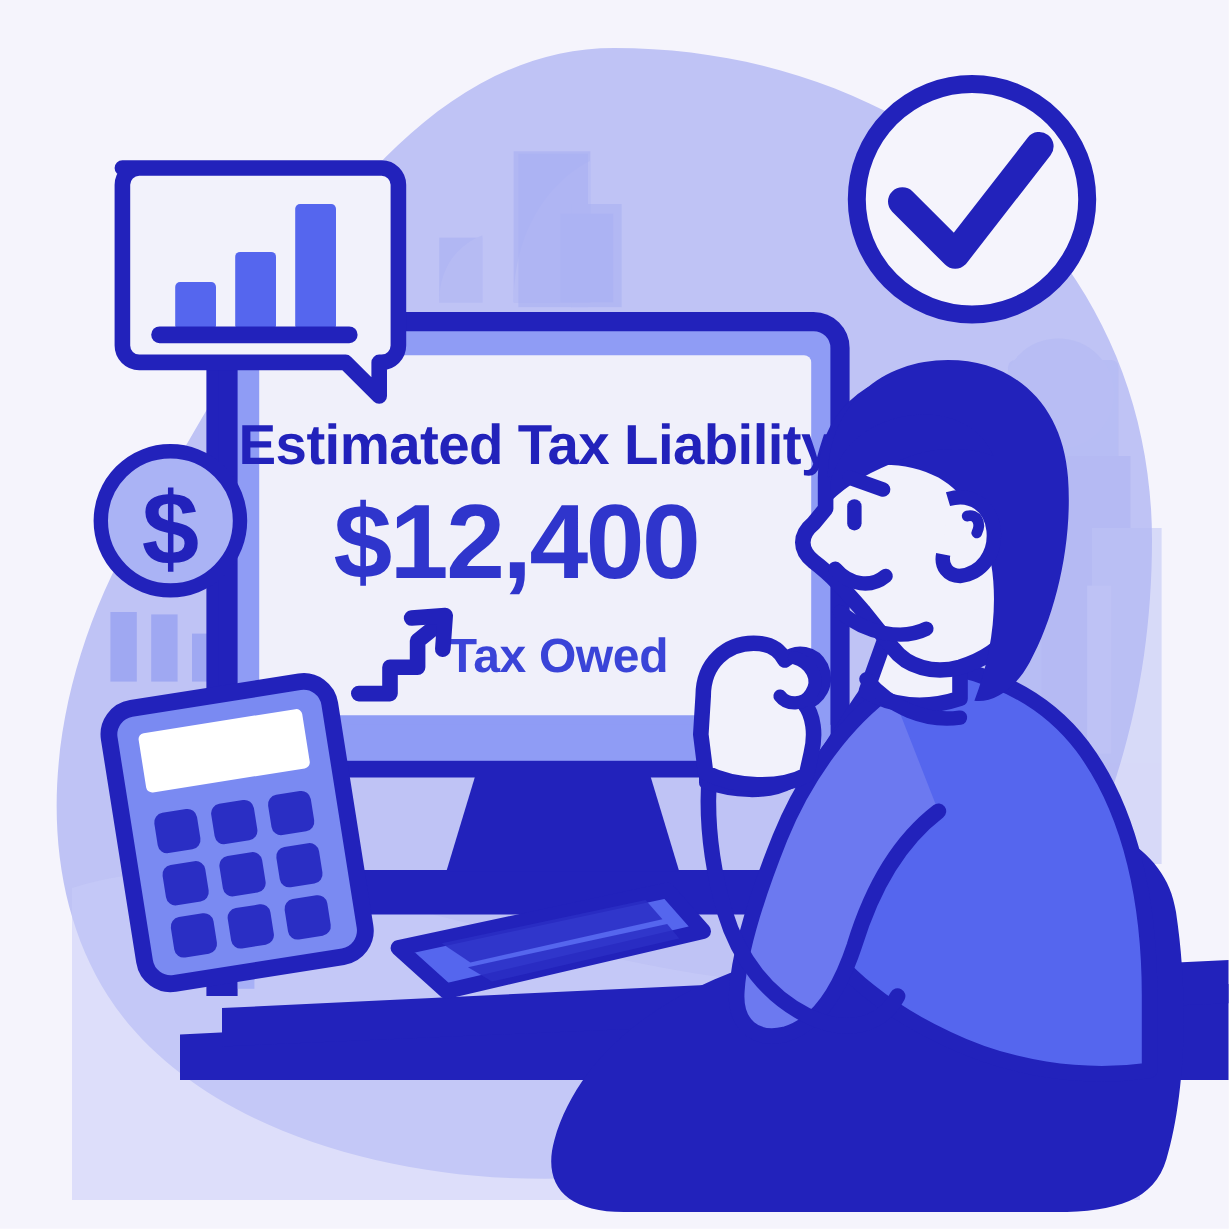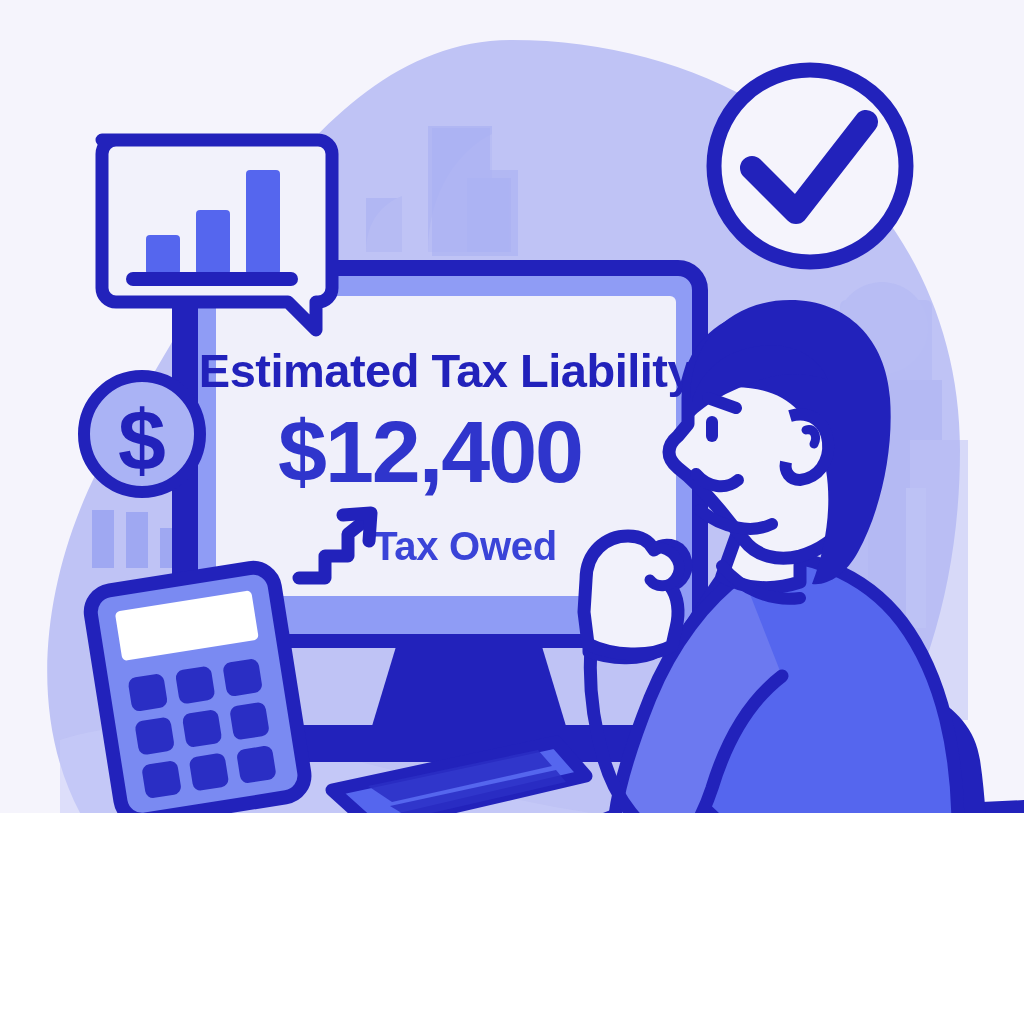--- a/index.html
+++ b/index.html
@@ -7,21 +7,21 @@
     margin: 0;
     padding: 0;
     background: #ffffff;
   }
   body {
     font-family: "Liberation Sans", sans-serif;
   }
   #stage {
     position: relative;
     width: 1024px;
-    height: 813px;
+    height: 1024px;
     overflow: hidden;
     background: #f5f4fc;
   }
   #stage svg {
     display: block;
     width: 1024px;
     height: 1024px;
   }
   .hdr-title {
     font-family: "Liberation Sans", sans-serif;

